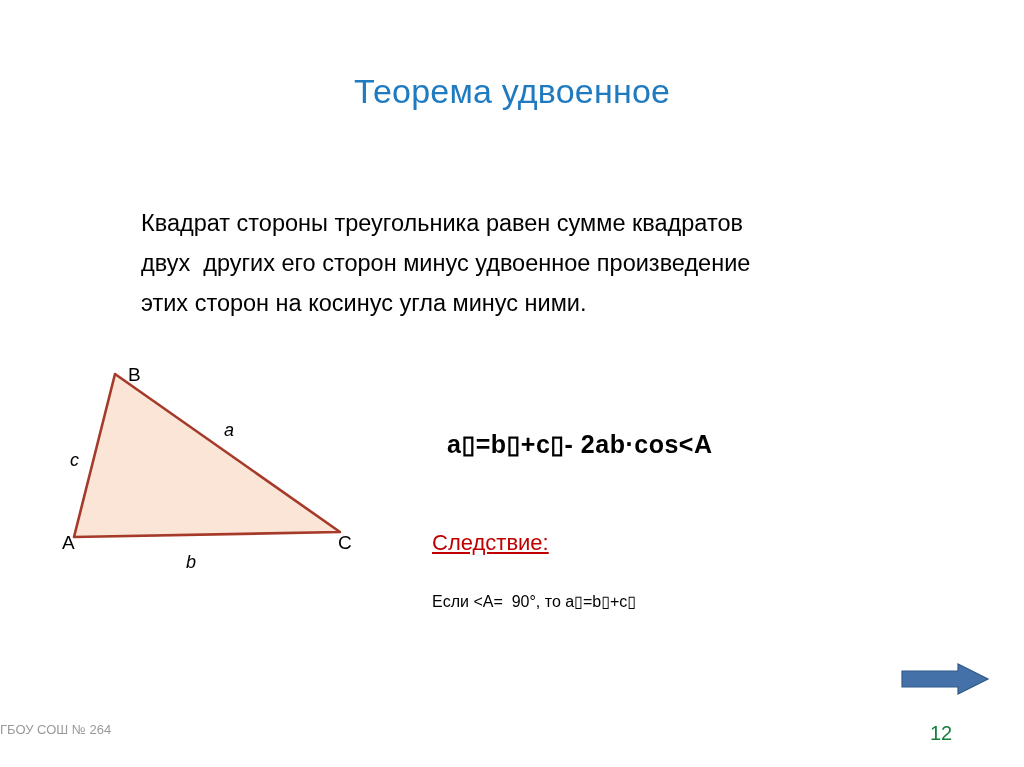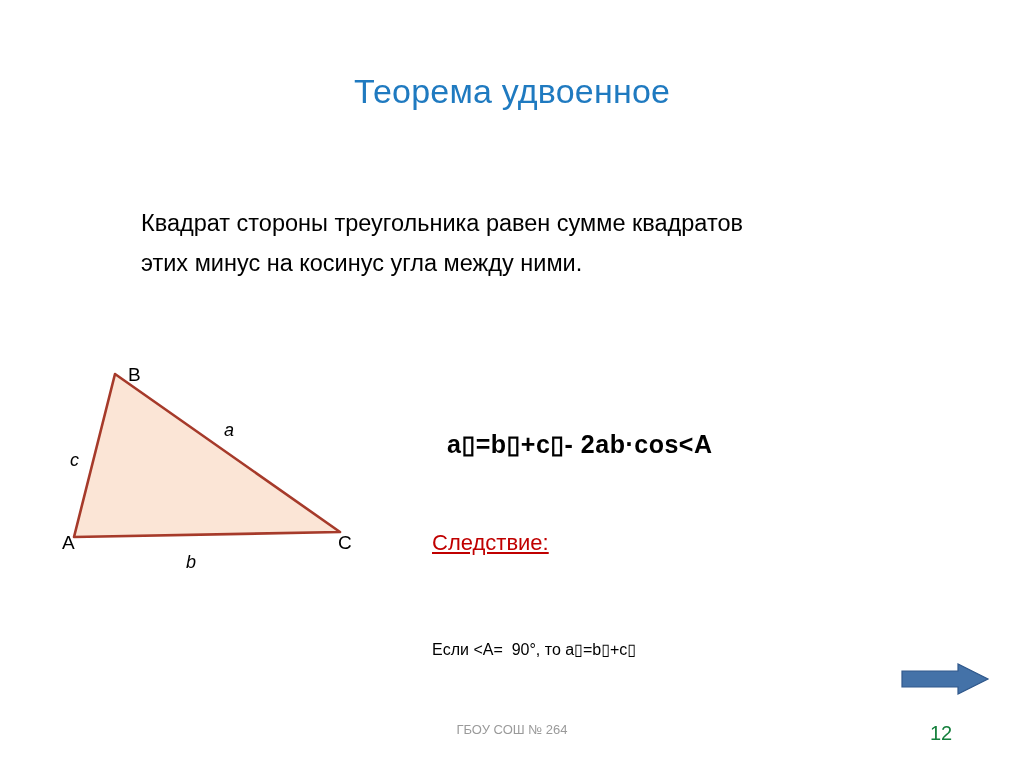--- a/index.html
+++ b/index.html
@@ -89,62 +89,61 @@
     color: #c00000;
     text-decoration: underline;
   }
   .corollary-body {
     position: absolute;
     left: 432px;
     top: 588px;
     font-size: 19px;
     line-height: 28px;
     color: #000;
-    margin-top: 48px;
   }
   .corollary-body div { white-space: pre; }
   .cb-small { font-size: 16px; }
 
   
   .arrow {
     position: absolute;
     left: 900px;
     top: 662px;
     width: 90px;
     height: 34px;
   }
 
   
   .footer-left {
     position: absolute;
     left: 0;
     top: 722px;
     width: 1024px;
-    text-align: center;
     font-size: 13px;
     color: #9a9a9a;
   }
   .footer-page {
     position: absolute;
     left: 930px;
     top: 722px;
     font-size: 20px;
     color: #15803d;
   }
 </style>
 </head>
 <body>
 
 <div class="slide">
 
   <div class="title">Теорема удвоенное</div>
 
   <div class="body-text">
     <div>Квадрат стороны треугольника равен сумме квадратов</div>
-    <div>этих минус на косинус угла между ними.</div>
+    <div>двух  других его сторон минус удвоенное произведение</div>
+    <div>этих сторон на косинус угла минус ними.</div>
   </div>
 
   <div class="figure">
     <svg width="420" height="240" viewBox="0 0 420 240">
       <polygon points="34,185 75,22 300,180" fill="#fbe5d6" stroke="#a63a2a" stroke-width="2.6" stroke-linejoin="round"></polygon>
     </svg>
     <span class="lbl lbl-B">B</span>
     <span class="lbl lbl-A">A</span>
     <span class="lbl lbl-C">C</span>
     <span class="lbl lbl-a">a</span>

